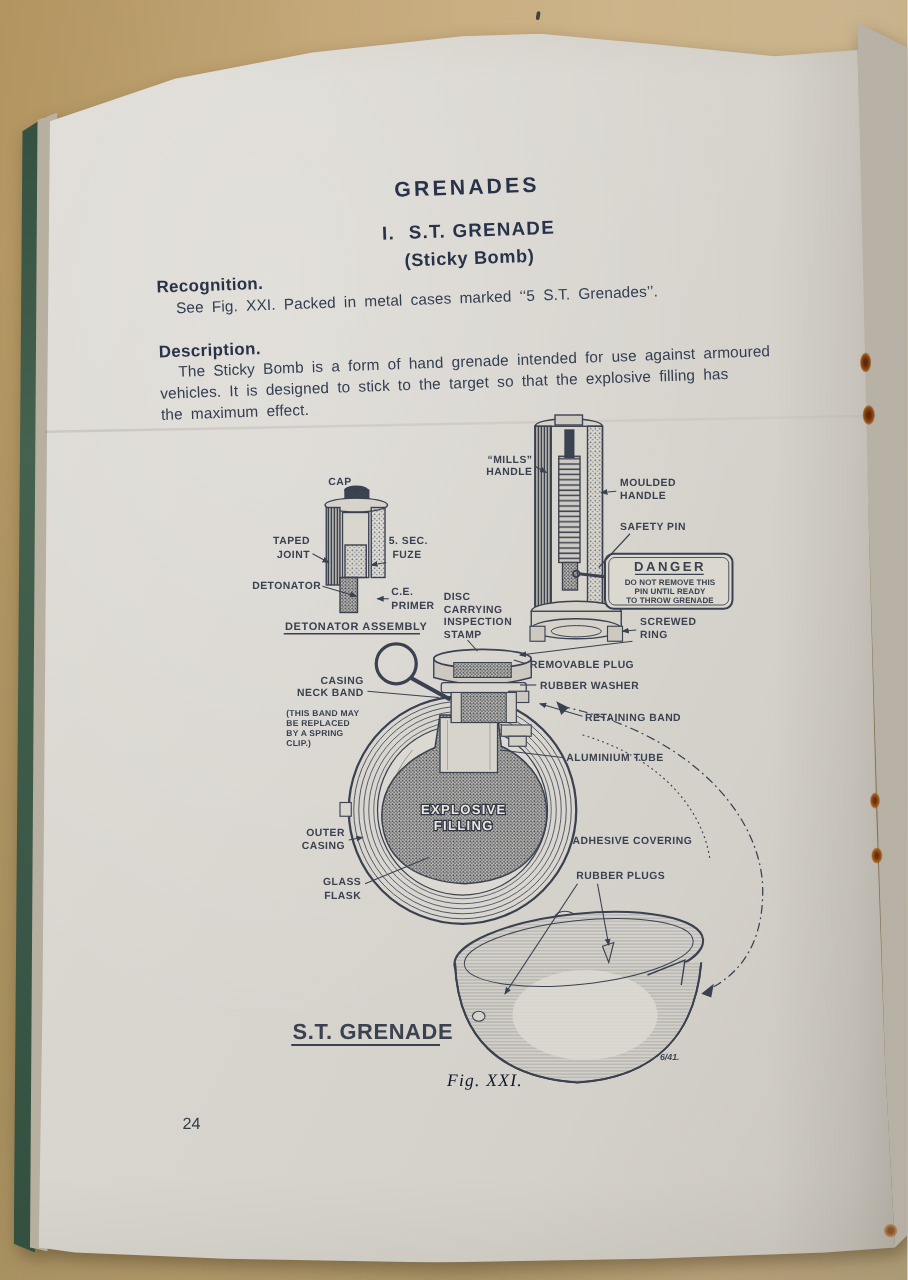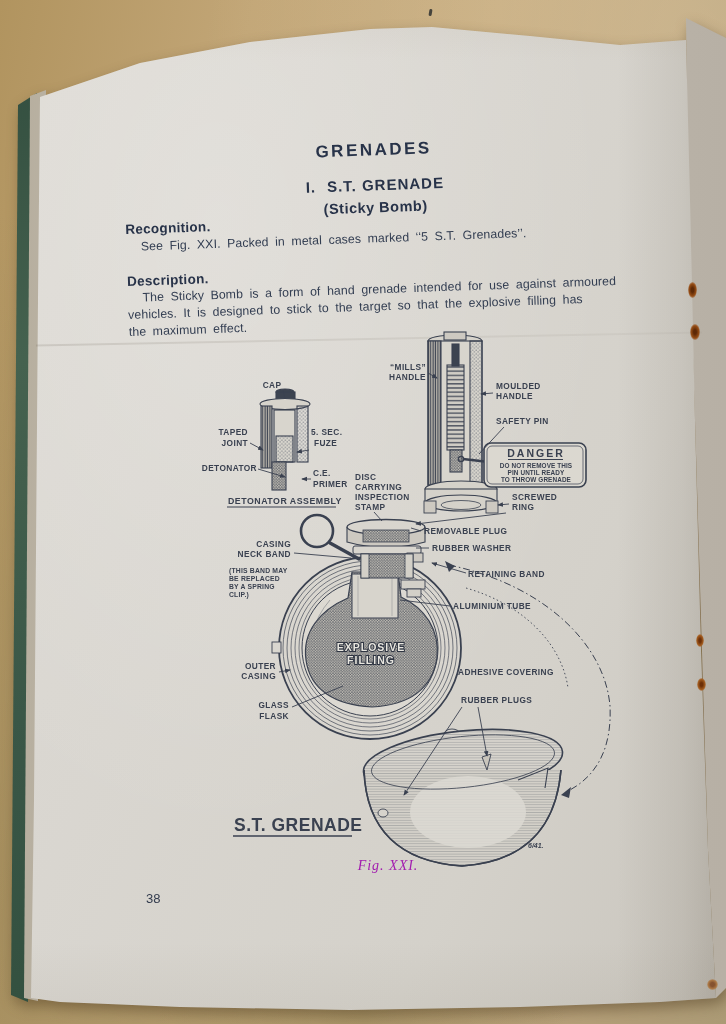--- a/index.html
+++ b/index.html
@@ -50,21 +50,21 @@
   .fleck{left:429px;top:9px;width:3px;height:7px;background:#45433c;transform:rotate(10deg);border-radius:2px;}
 
   .text-layer{position:absolute;inset:0;transform:rotate(-2deg);transform-origin:128px 280px;color:#2e3950;}
   .c{text-align:center;}
   .t-title{left:278px;top:149px;width:200px;font-size:17px;font-weight:bold;letter-spacing:2.5px;color:#283349;}
   .t-section{left:258px;top:185px;width:240px;font-size:15px;font-weight:bold;letter-spacing:1px;color:#283349;}
   .t-section .no{margin-right:11px;}
   .t-subtitle{left:278px;top:208px;width:200px;font-size:14.5px;font-weight:bold;letter-spacing:.5px;color:#283349;}
   .t-h{font-size:13.5px;font-weight:bold;letter-spacing:.3px;color:#283349;}
   .t-body{font-size:12.3px;word-spacing:3px;letter-spacing:.1px;color:#333e52;}
-  .fig-caption{left:338px;top:858px;width:100px;text-align:center;font-family:"Liberation Serif",serif;font-style:italic;font-size:14px;color:#a21caf;letter-spacing:1px;}
+  .fig-caption{left:338px;top:858px;width:100px;text-align:center;font-family:"Liberation Serif",serif;font-style:italic;font-size:14px;color:#0f172a;letter-spacing:1px;}
   .page-num{left:146px;top:891px;font-size:13px;color:#333c4e;}
 
   svg text{font-family:"Liberation Sans",sans-serif;fill:#3a4150;}
   .lbl{font-size:8.3px;font-weight:bold;letter-spacing:.4px;}
   .lbl-sm{font-size:6.8px;font-weight:bold;letter-spacing:.2px;}
   .lbl-big{font-size:17.5px;font-weight:bold;letter-spacing:.5px;}
   .lbl-ua{font-size:8.8px;font-weight:bold;letter-spacing:.5px;}
   .dgr-t{font-size:10.5px;font-weight:bold;letter-spacing:2px;}
   .dgr-s{font-size:6.4px;font-weight:bold;letter-spacing:.1px;}
   .expl{font-size:10.5px;font-weight:bold;letter-spacing:1px;paint-order:stroke;stroke:#2f3542;stroke-width:2px;fill:#e9e7e0;}
@@ -297,13 +297,13 @@
     <text class="lbl" x="276" y="679" text-anchor="end">CASING</text>
     <text class="lbl" x="289" y="708" text-anchor="end">GLASS</text>
     <text class="lbl" x="289" y="719" text-anchor="end">FLASK</text>
     <text class="lbl" x="461" y="703">RUBBER PLUGS</text>
     <text class="lbl-big" x="234" y="831">S.T. GRENADE</text>
     <text class="plate" x="528" y="848">6/41.</text>
   </g>
 </svg>
 
 <div class="abs fig-caption">Fig. XXI.</div>
-<div class="abs page-num">38</div>
+<div class="abs page-num">24</div>
 
 </body></html>

